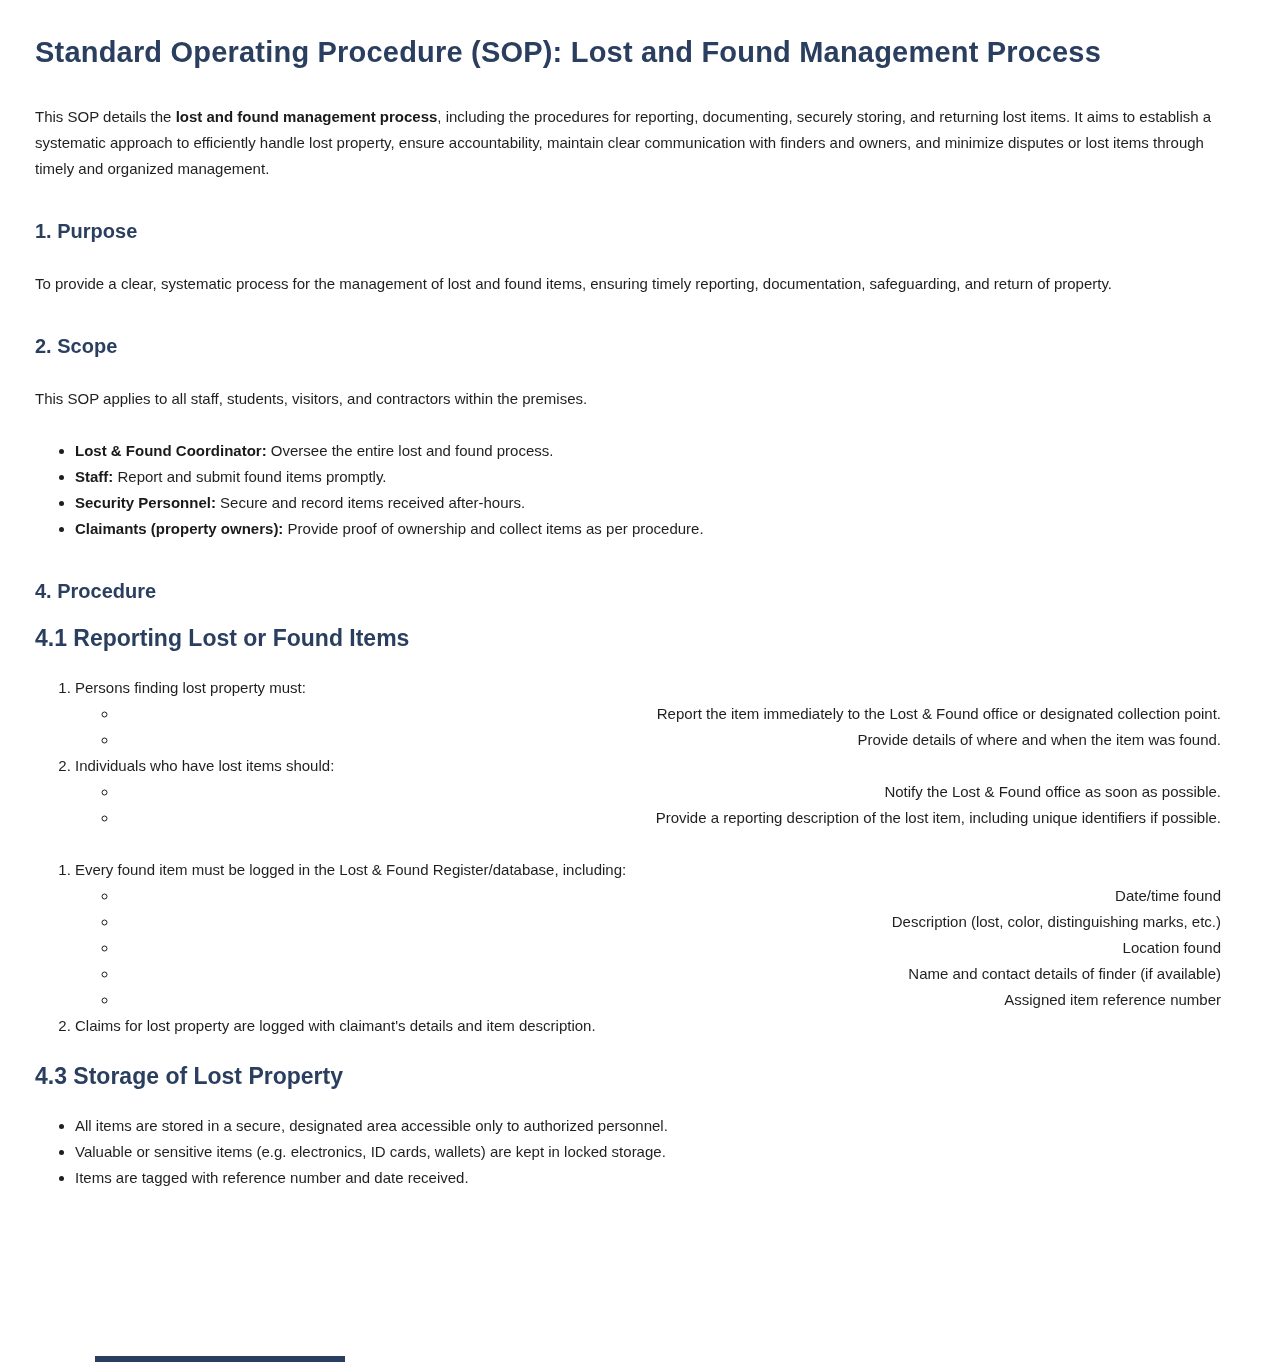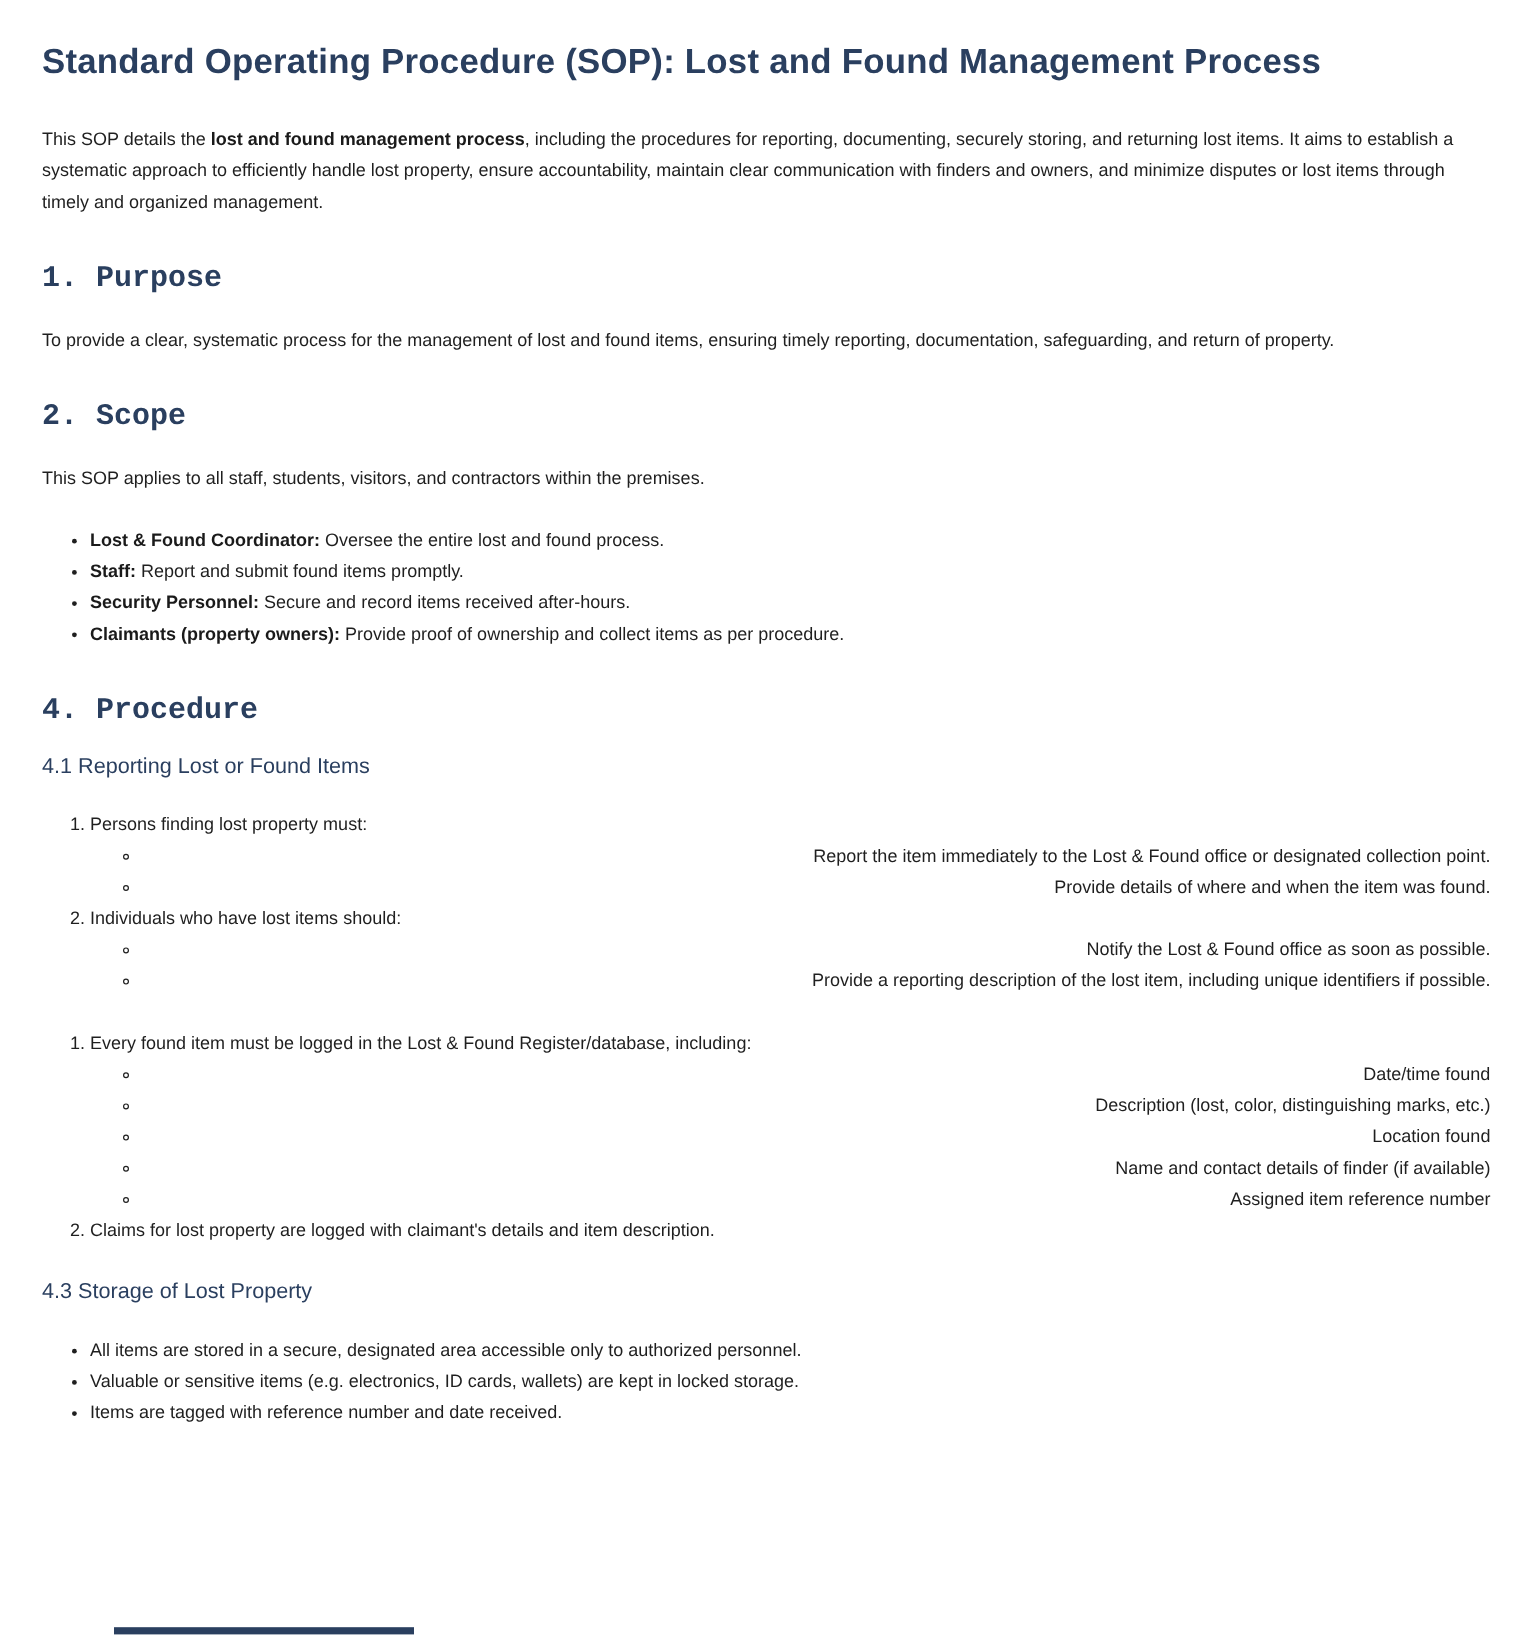--- a/index.html
+++ b/index.html
@@ -6,42 +6,41 @@
   html, body { margin: 0; padding: 0; }
   body {
     width: 1263px;
     height: 1364px;
     background: #ffffff;
     color: #1f1f1f;
     font-family: "Liberation Sans", sans-serif;
     position: relative;
     overflow: hidden;
   }
-  .doc { padding: 36px 21px 0 35px; }
+  .doc { padding: 36px 42px 0 35px; }
 
   h1 {
     font-size: 29px;
     line-height: 33px;
     font-weight: bold;
     color: #2a3f5f;
     margin: 0 0 35px 0;
     letter-spacing: 0.2px;
   }
   h2 {
-    font-size: 25px;
+    font-size: 20px;
     line-height: 27px;
     font-weight: bold;
     color: #2a3f5f;
     margin: 36px 0 0 0;
-    font-family: Liberation Mono, monospace;
   }
   h3 {
-    font-size: 18px;
+    font-size: 23px;
     line-height: 22px;
-    font-weight: normal;
+    font-weight: bold;
     color: #2a3f5f;
     margin: 22px 0 0 0;
   }
   p, ul, ol {
     font-size: 15px;
     line-height: 26px;
     margin: 26px 0;
   }
   ul, ol { padding-left: 40px; }
   ul.disc { list-style-type: disc; }

